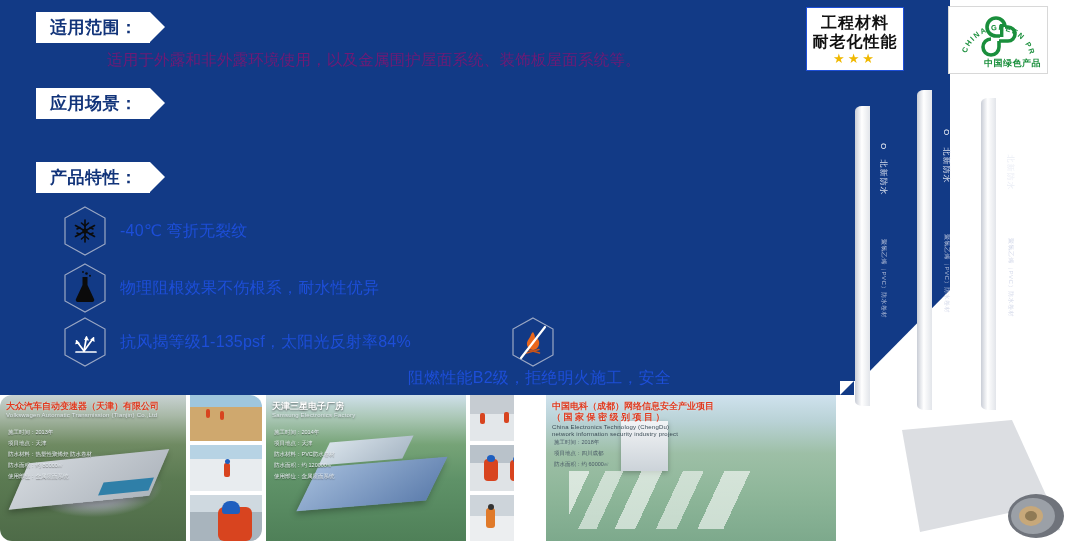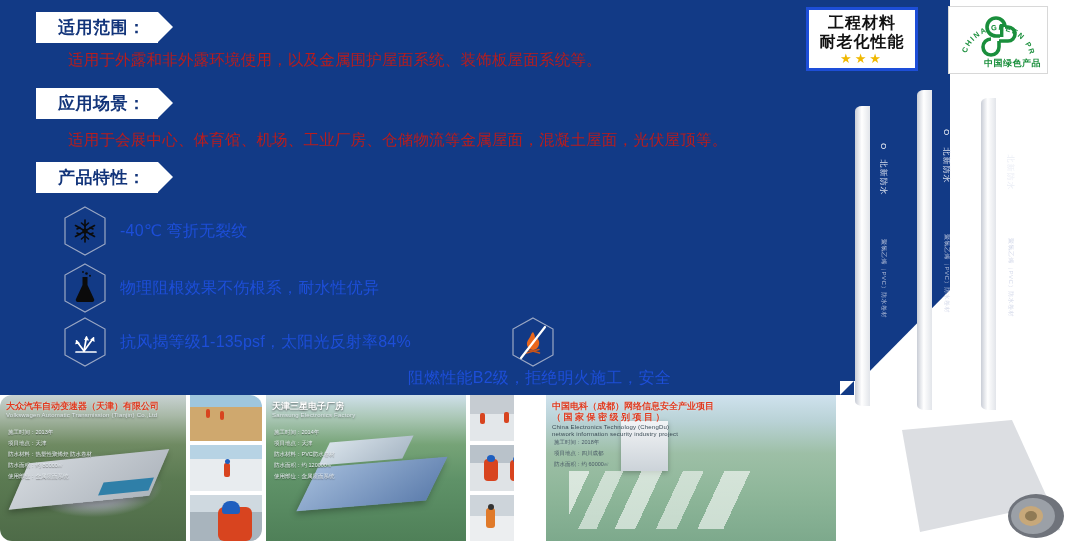--- a/index.html
+++ b/index.html
@@ -32,44 +32,45 @@
     width:0;height:0;border-style:solid;
     border-width:0 0 14px 14px;border-color:transparent transparent #123A86 transparent;
   }
 
   
   .tag{
     position:absolute;
     height:31px;
     background:#ffffff;
     display:flex;align-items:center;
-    padding:0 12px 0 22px;
+    padding:0 12px 0 14px;
     box-sizing:border-box;
     color:#12347a;
     font-size:17px;
     font-weight:bold;
     letter-spacing:.5px;
     white-space:nowrap;
   }
   .tag:after{
     content:"";position:absolute;right:-15px;top:0;
     width:0;height:0;border-style:solid;
     border-width:15.5px 0 15.5px 15px;
     border-color:transparent transparent transparent #ffffff;
   }
   #tag1{left:36px;top:12px;}
   #tag2{left:36px;top:88px;}
   #tag3{left:36px;top:162px;}
 
   .body-line{
     position:absolute;
-    color:#b91c1c;
+    color:#701a75;
     font-size:15.5px;
     white-space:nowrap;
     letter-spacing:.2px;
+    margin-left:39px;
   }
   #line1{left:68px;top:50px;}
   #line2{left:68px;top:130px;}
 
   
   .feat{
     position:absolute;
     display:flex;align-items:center;
     white-space:nowrap;
   }
@@ -94,23 +95,23 @@
   #f4{left:408px;top:262px;}
   #f5{left:408px;top:316px;flex-direction:column;}
 
   
   .cert{
     position:absolute;
     background:#ffffff;
     box-sizing:border-box;
   }
   #cert1{
-    left:806px;top:7px;width:112px;height:64px;
+    left:806px;top:7px;width:98px;height:64px;
     display:flex;flex-direction:column;align-items:center;justify-content:center;
-    border:3px solid #1d4ed8;
+    border:1px solid #1d4ed8;
   }
   #cert1 .c-l1,#cert1 .c-l2{
     color:#111;font-weight:bold;font-size:16px;line-height:19px;letter-spacing:1px;
   }
   #cert1 .stars{color:#f0b800;font-size:13px;letter-spacing:3px;line-height:14px;margin-top:1px;}
 
   #cert2{
     left:948px;top:6px;width:100px;height:68px;
     border:1px solid #d8d8d8;
     display:flex;flex-direction:column;align-items:center;justify-content:flex-start;
@@ -269,21 +270,20 @@
   <div class="blue-strip"></div>
 
   <div class="tag" id="tag1">
     <span>适用范围：</span>
   </div>
   <div class="body-line" id="line1">适用于外露和非外露环境使用，以及金属围护屋面系统、装饰板屋面系统等。</div>
 
   <div class="tag" id="tag2">
     <span>应用场景：</span>
   </div>
-  <div class="body-line" id="line2">适用于会展中心、体育馆、机场、工业厂房、仓储物流等金属屋面，混凝土屋面，光伏屋顶等。</div>
 
   <div class="tag" id="tag3">
     <span>产品特性：</span>
   </div>
 
   <div class="feat" id="f0">
     <span class="hex">
       <svg width="46" height="52" viewBox="0 0 46 52">
         <polygon points="23,2 43,13 43,39 23,50 3,39 3,13" fill="none" stroke="#9aa7c4" stroke-width="1.2"></polygon>
         <g stroke="#0b0b0b" stroke-width="1.6" stroke-linecap="round">

